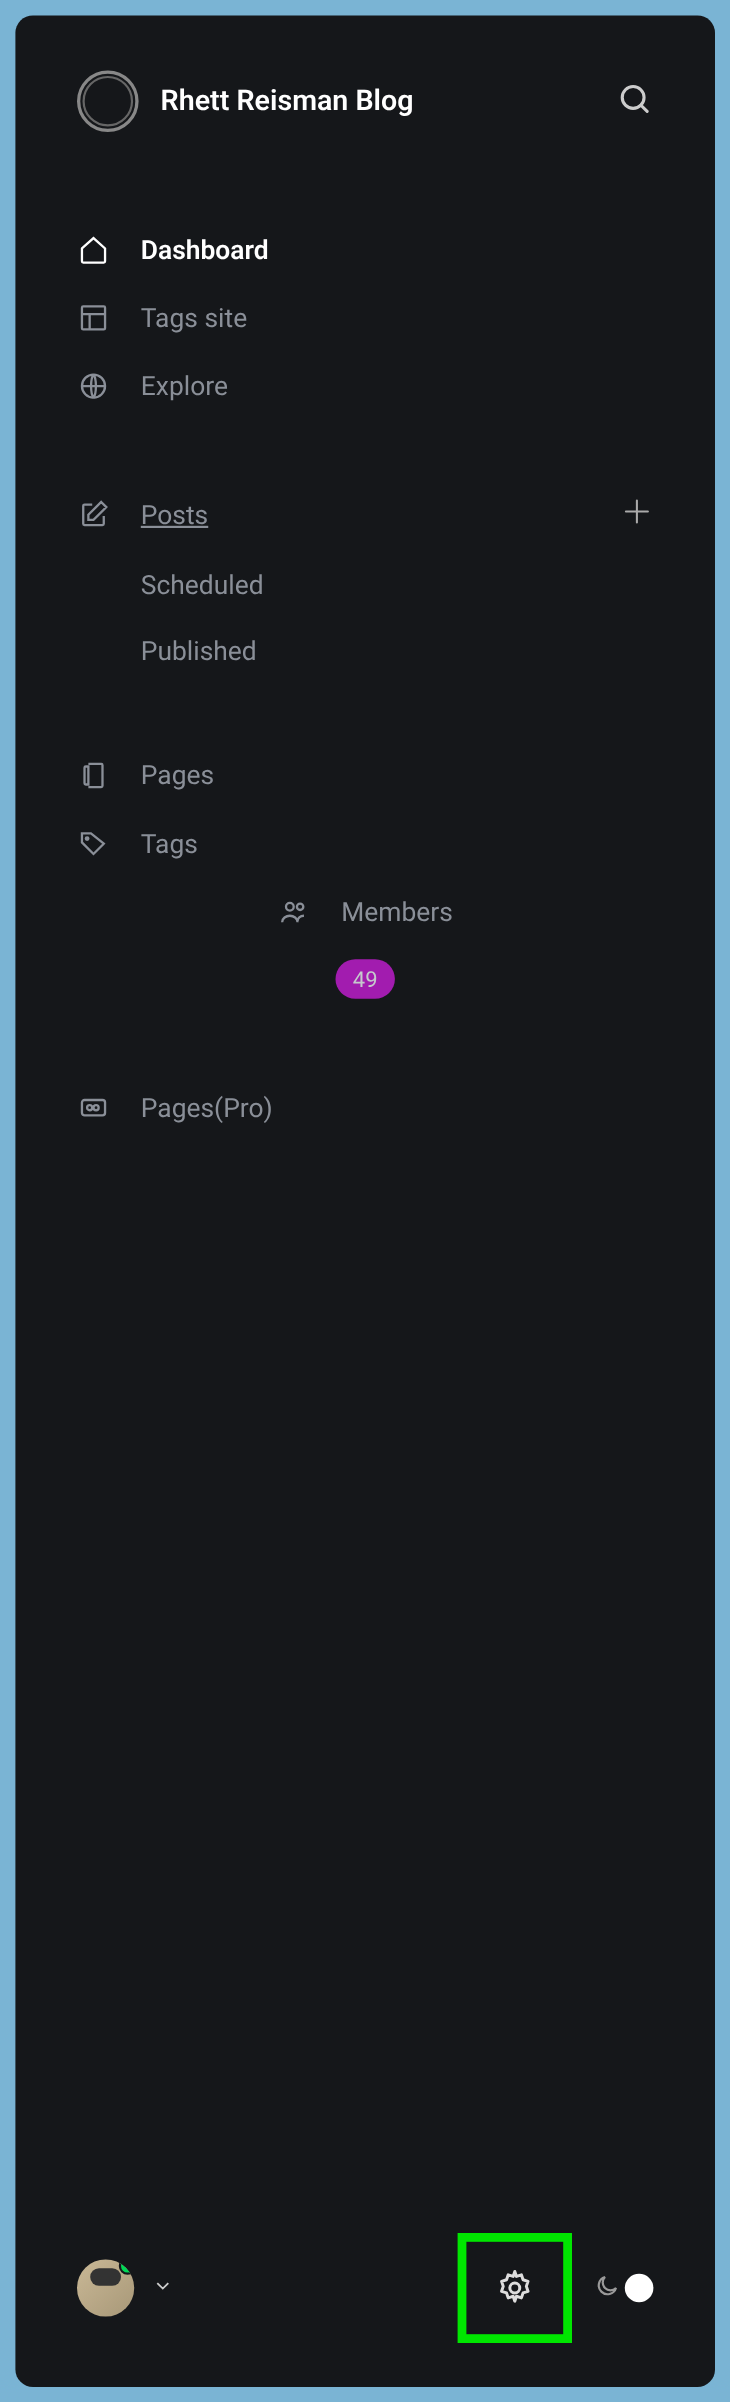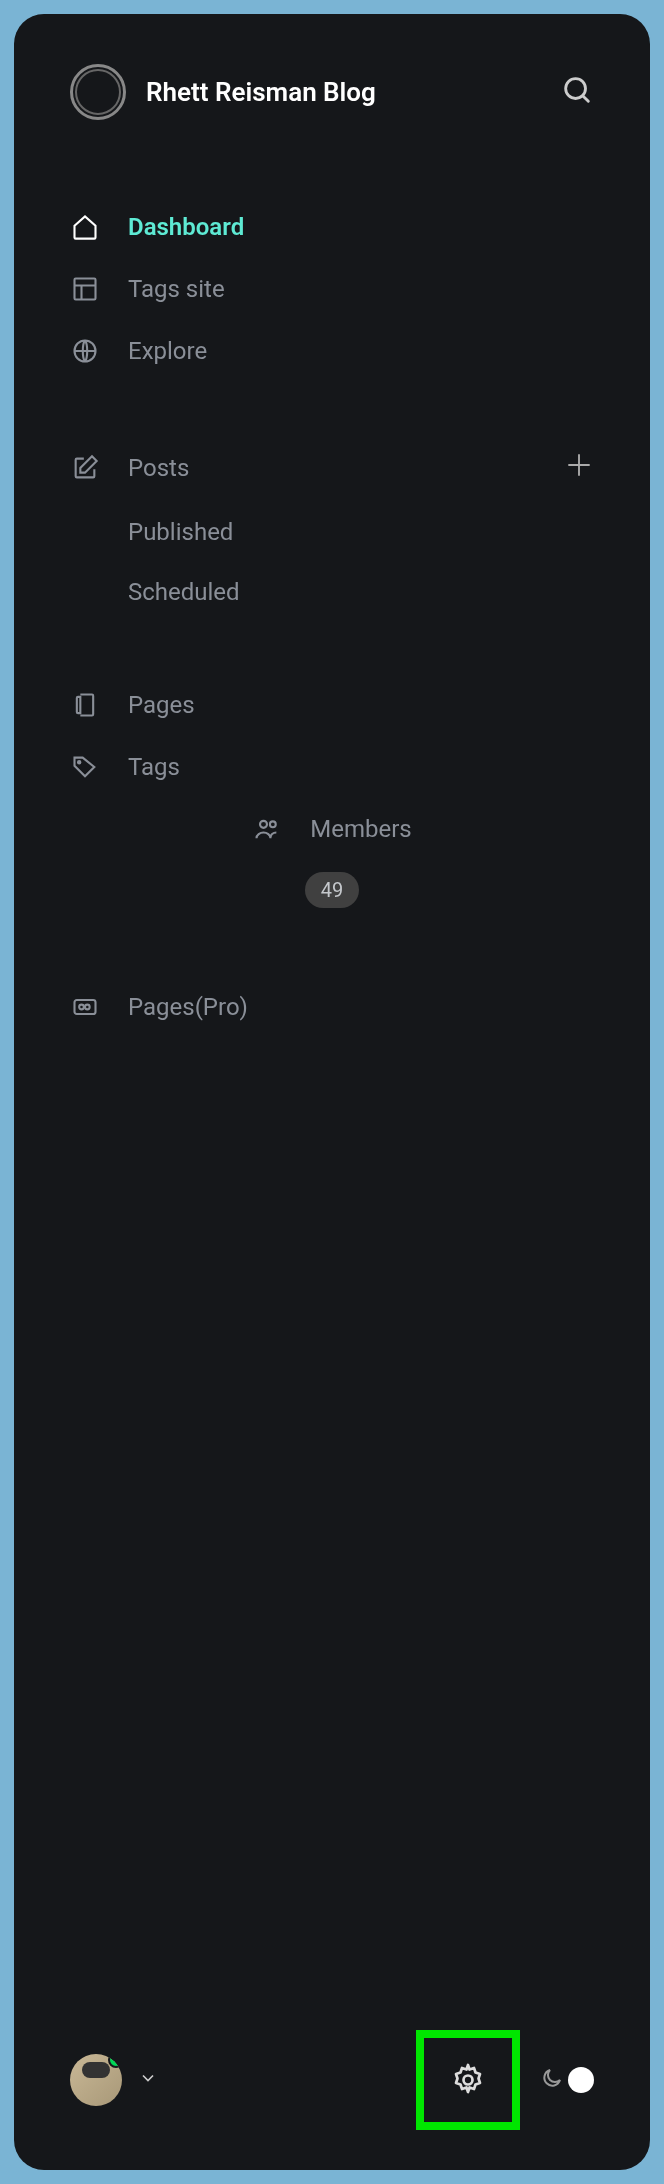--- a/index.html
+++ b/index.html
@@ -11,21 +11,21 @@
       font-family: -apple-system, BlinkMacSystemFont, "Segoe UI", Roboto, sans-serif;
       background: #7ab4d4;
       width: 664px;
       height: 2184px;
       padding: 14px;
     }
     .app-container {
       width: 100%;
       height: 100%;
       background: #15171a;
-      border-radius: 30px;
+      border-radius: 16px;
       display: flex;
       flex-direction: column;
       padding: 50px 36px 52px 36px;
       position: relative;
     }
     .header {
       display: flex;
       align-items: center;
       justify-content: space-between;
       margin-bottom: 80px;
@@ -70,21 +70,21 @@
     .nav-item {
       display: flex;
       align-items: center;
       gap: 28px;
       padding: 12px 20px;
       cursor: pointer;
       color: #8a8f98;
       font-size: 24px;
     }
     .nav-item.active {
-      color: #5eead4;
+      color: #ffffff;
       font-weight: 600;
     }
     .nav-item .icon-slot {
       width: 30px;
       height: 30px;
       display: flex;
       align-items: center;
       justify-content: center;
       flex-shrink: 0;
     }
@@ -95,20 +95,21 @@
       fill: none;
       stroke-width: 1.8;
     }
     .nav-item.active .icon-slot svg {
       stroke: #fff;
     }
     .nav-item-with-action {
       display: flex;
       align-items: center;
       justify-content: space-between;
+      text-decoration: underline;
     }
     .nav-item-left {
       display: flex;
       align-items: center;
       gap: 28px;
     }
     .plus-icon svg {
       width: 30px;
       height: 30px;
       stroke: #aaa;
@@ -122,21 +123,21 @@
       padding-bottom: 12px;
       cursor: pointer;
     }
     .nav-item-with-badge {
       display: flex;
       align-items: center;
       justify-content: space-between;
       flex-direction: column;
     }
     .badge {
-      background: #404040;
+      background: #a21caf;
       color: #c5c8cc;
       border-radius: 18px;
       padding: 6px 16px;
       font-size: 20px;
     }
     .footer {
       position: absolute;
       bottom: 40px;
       left: 36px;
       right: 36px;
@@ -285,22 +286,22 @@
             </svg>
         </span>
         <span>Posts</span>
       </div>
       <span class="plus-icon">
         <svg viewBox="0 0 24 24" fill="none">
             <path d="M12 4v16M4 12h16" stroke-linecap="round"></path>
           </svg>
       </span>
     </div>
+    <div class="sub-item">Scheduled</div>
     <div class="sub-item">Published</div>
-    <div class="sub-item">Scheduled</div>
   </div>
 
   <div class="nav-section">
     <div class="nav-item">
       <span class="icon-slot">
         <svg viewBox="0 0 24 24">
             <path d="M8 3h10a1 1 0 011 1v16a1 1 0 01-1 1H8"></path>
             <path d="M5 6v12a1 1 0 001 1h2V5H6a1 1 0 00-1 1z"></path>
           </svg>
       </span>

